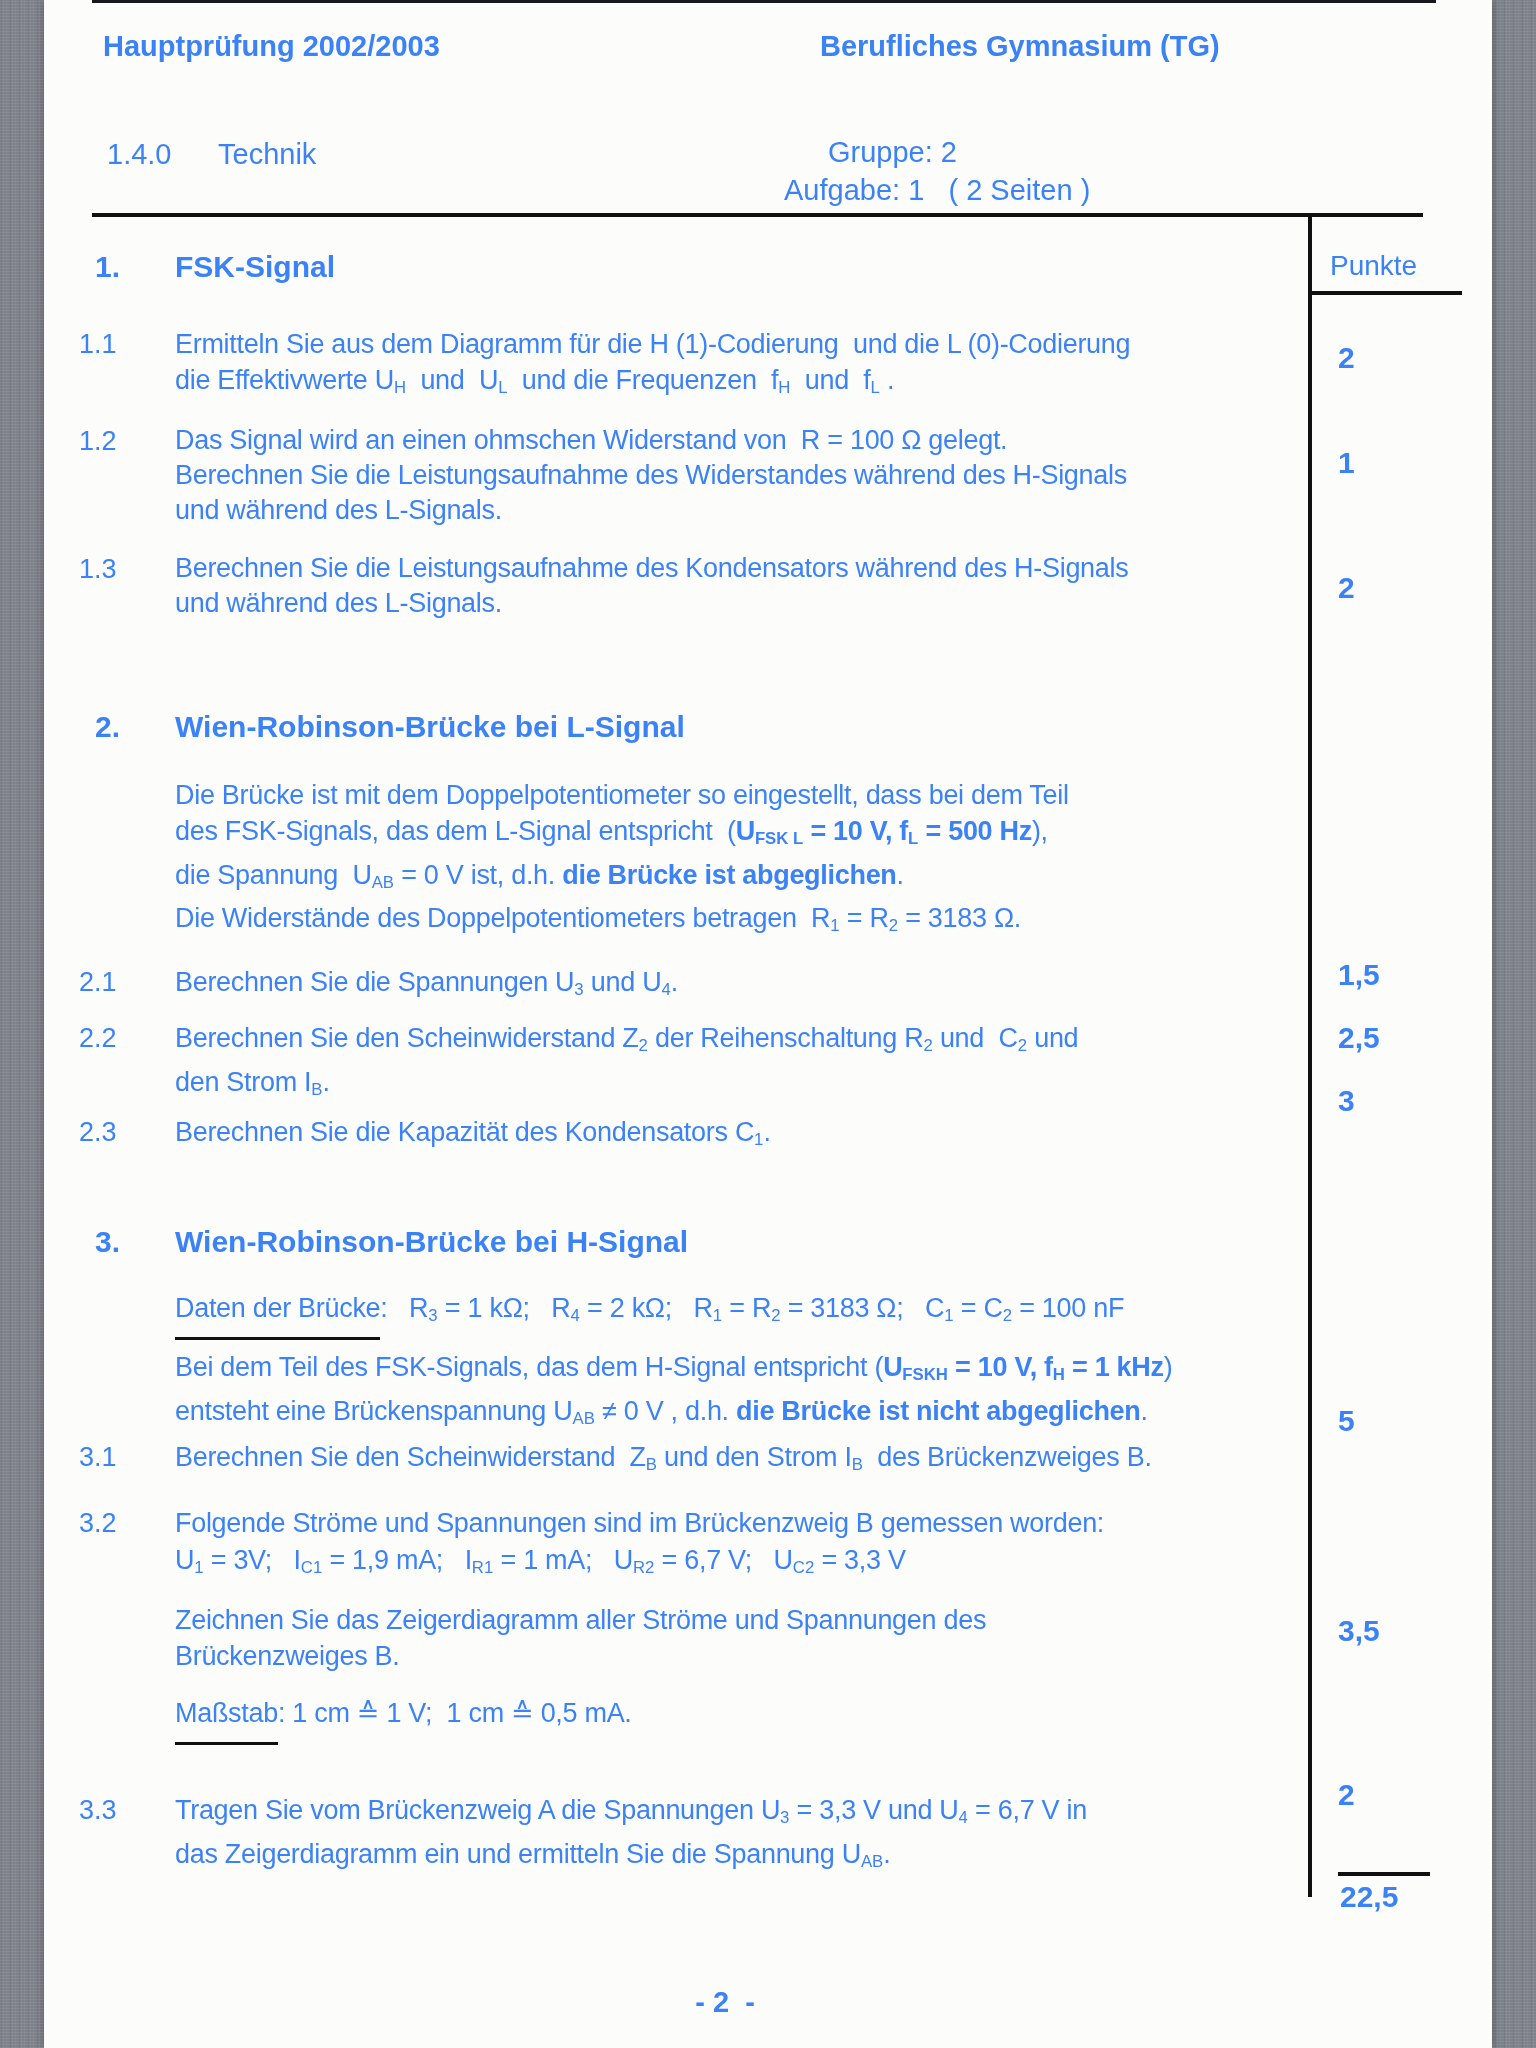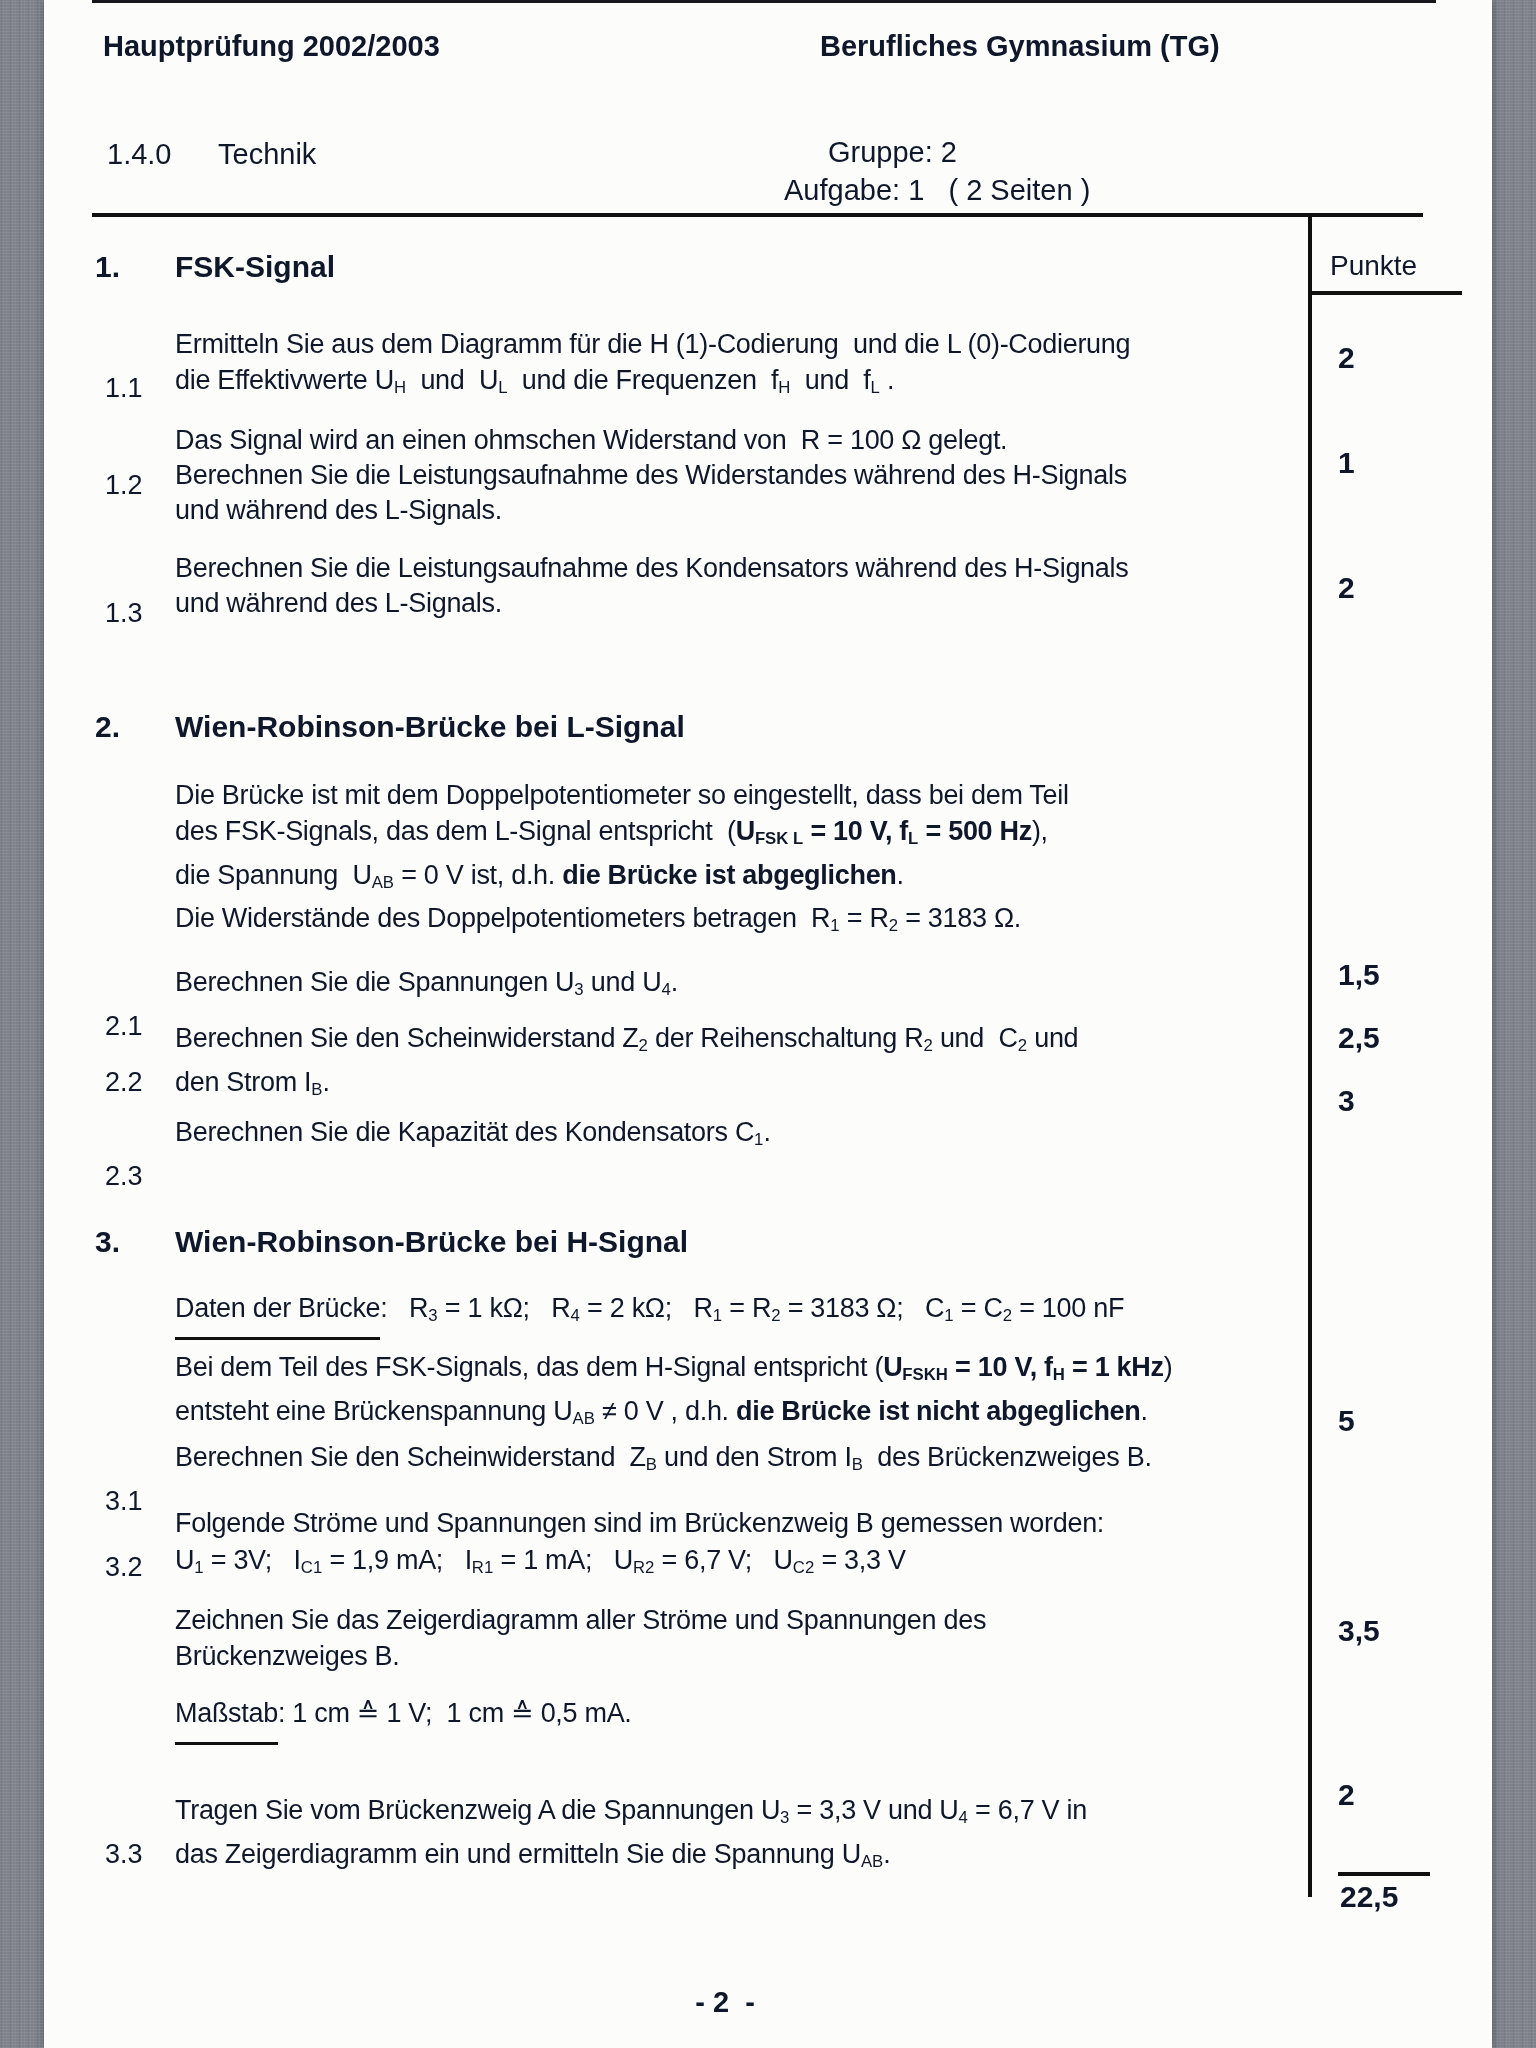--- a/index.html
+++ b/index.html
@@ -6,39 +6,39 @@
   .scan{
     position:relative;
     width:1536px;height:2048px;
     overflow:hidden;
     background-color:#7d818a;
     background-image:
       repeating-linear-gradient(0deg, rgba(255,255,255,.07) 0 1px, transparent 1px 3px),
       repeating-linear-gradient(90deg, rgba(255,255,255,.05) 0 1px, transparent 1px 3px),
       repeating-linear-gradient(90deg, rgba(0,0,0,.06) 0 2px, transparent 2px 9px);
     font-family:"Liberation Sans", sans-serif;
-    color:#0f172a;
+    color:#3b82f6;
   }
   .paper{
     position:absolute;left:44px;top:0;width:1448px;height:2048px;
     background:#fcfcfb;
     box-shadow:0 0 8px rgba(0,0,0,.35);
   }
   .paper::before{
     content:"";position:absolute;top:0;left:48px;right:56px;height:3px;background:#17171c;
   }
   .abs{position:absolute;}
   .hline{position:absolute;background:#101010;}
   .vline{position:absolute;background:#101010;}
   .h1{font-size:29px;font-weight:bold;white-space:pre;}
   .h2{font-size:29px;white-space:pre;margin-top:33px;}
   .sec-num{position:absolute;left:51px;font-size:30px;font-weight:bold;white-space:pre;}
   .sec-title{position:absolute;left:131px;font-size:30px;font-weight:bold;white-space:pre;}
   .item{position:absolute;left:0;width:1264px;}
-  .inum{position:absolute;left:61px;top:0;font-size:27px;line-height:36px;white-space:pre;margin-top:44px;}
+  .inum{position:absolute;left:35px;top:0;font-size:27px;line-height:36px;white-space:pre;}
   .ibody{position:absolute;left:131px;top:0;width:1133px;}
   .ln{font-size:27px;line-height:36px;letter-spacing:-0.3px;white-space:pre;}
   .lh35 .ln{line-height:35px;}
   .lh37 .ln{line-height:37px;}
   sub{font-size:0.62em;vertical-align:-0.24em;letter-spacing:0;}
   .u{border-bottom:3px solid #101010;padding-bottom:14px;}
   .pts{position:absolute;left:1294px;width:130px;font-size:30px;font-weight:bold;white-space:pre;}
   .punkte{position:absolute;left:1286px;top:250px;font-size:28px;white-space:pre;}
   .total{position:absolute;left:1296px;top:1880px;font-size:30px;font-weight:bold;white-space:pre;}
   .footer{position:absolute;left:0;top:1986px;width:1362px;text-align:center;

